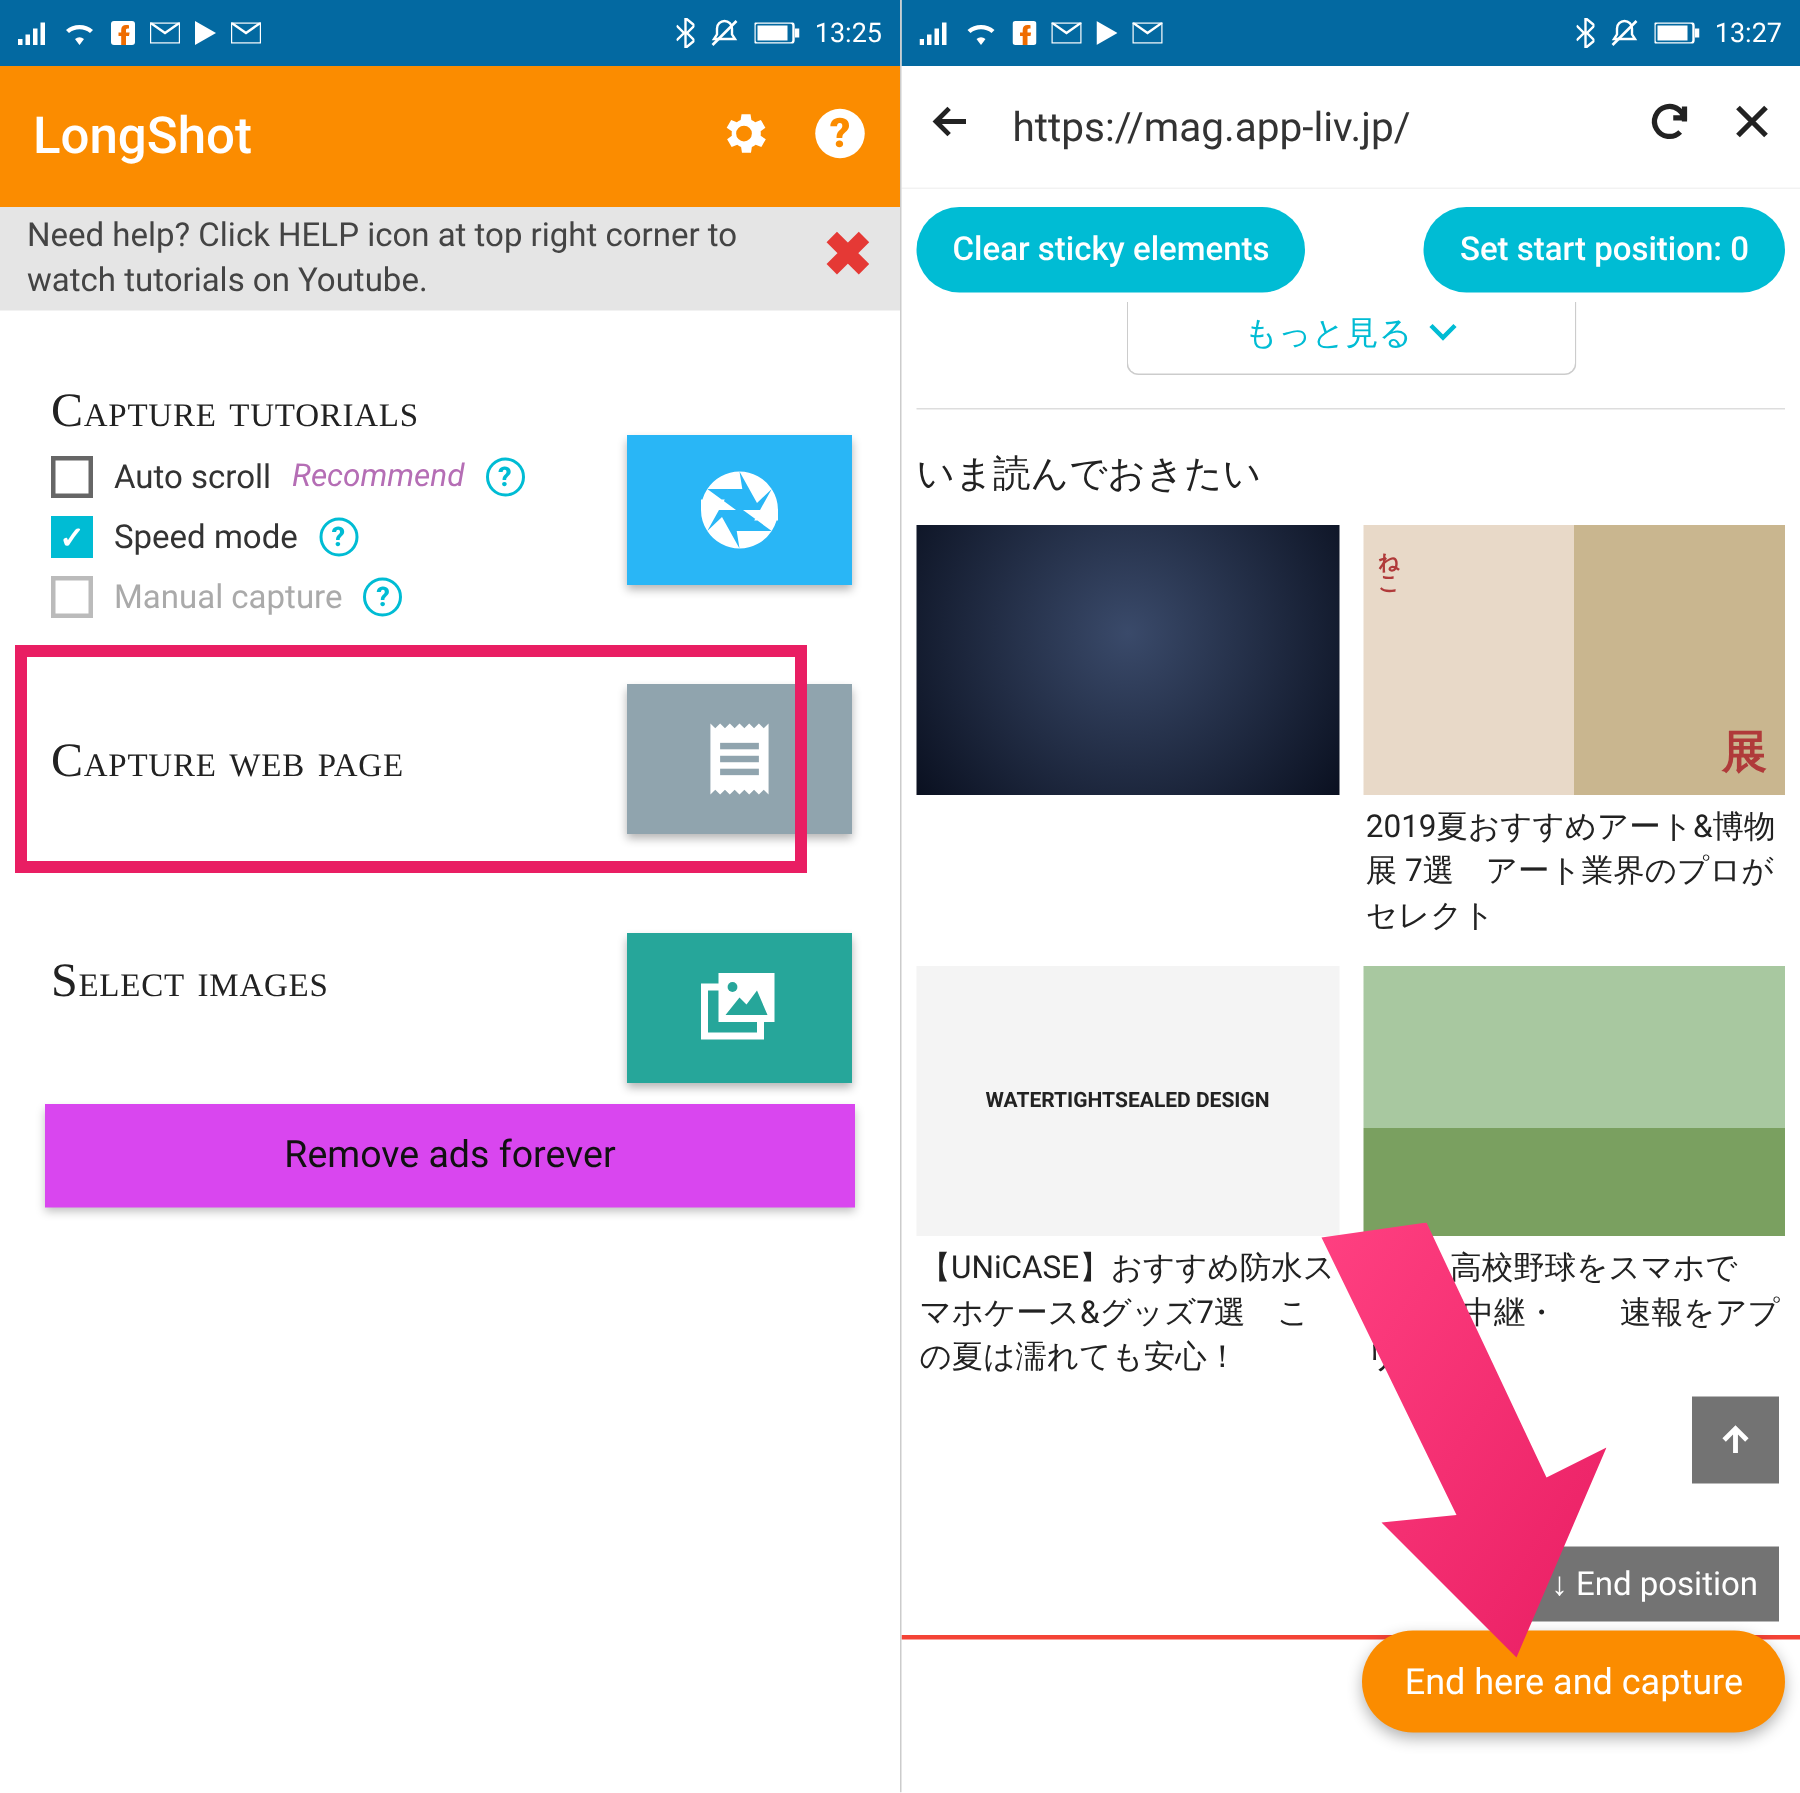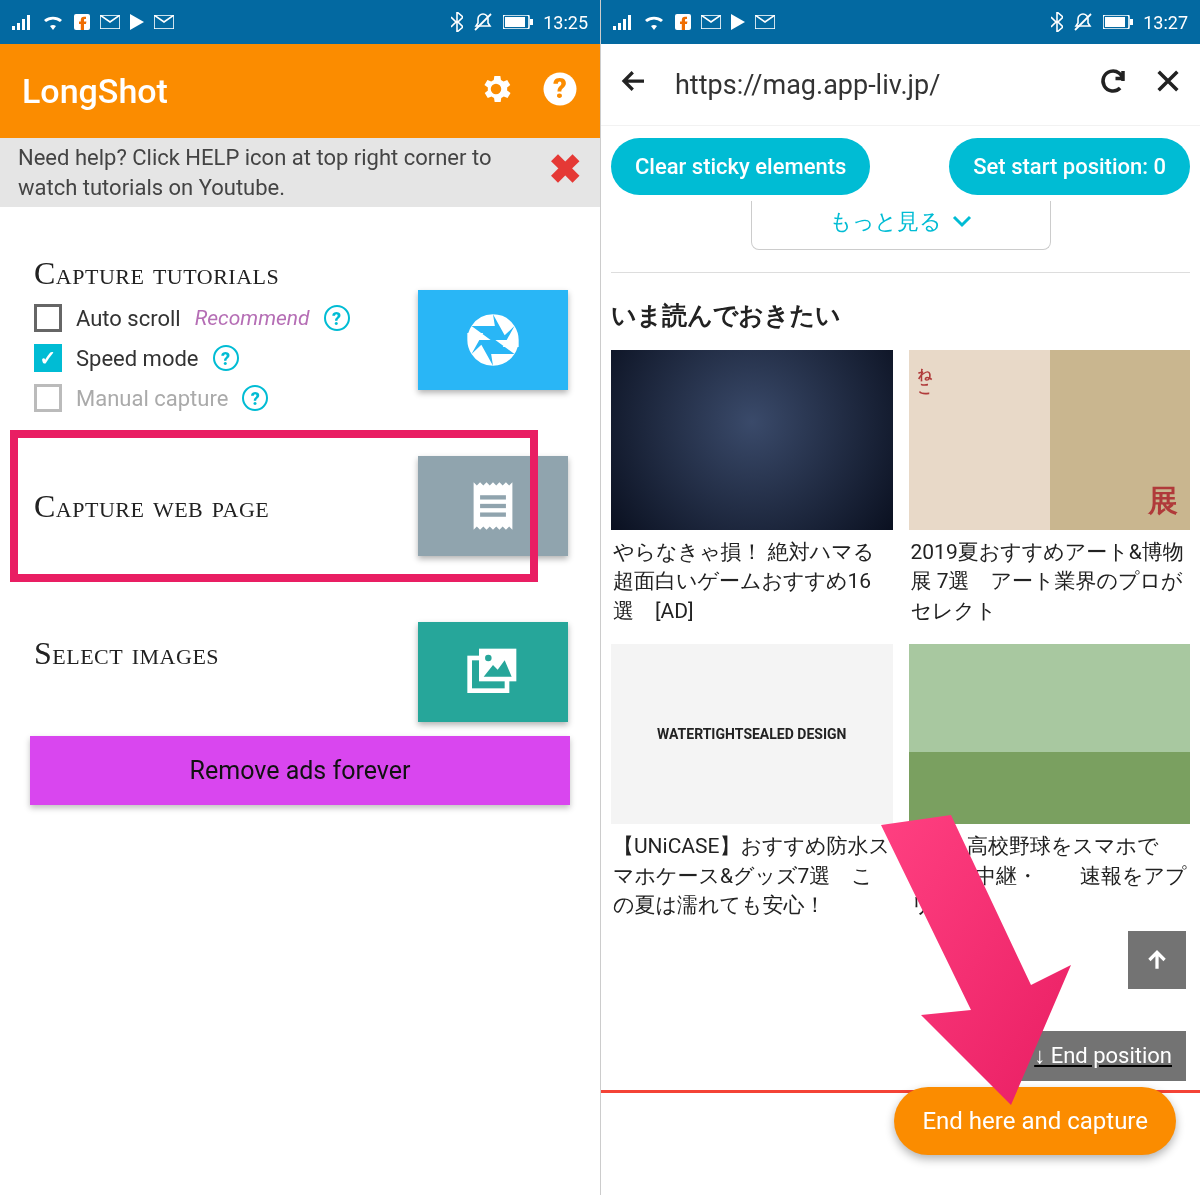--- a/index.html
+++ b/index.html
@@ -152,21 +152,21 @@
     text-align: center;
     padding: 6px 0 12px 0;
     font-size: 22px;
     display: flex; align-items: center; justify-content: center; gap: 10px;
   }
 
   .divider { height: 1px; background: #ddd; margin: 22px 10px; }
 
   .jp-heading {
     font-size: 25px;
-    font-weight: 700;
+    font-weight: 400;
     padding: 4px 10px 18px 10px;
     color: #222;
   }
 
   .card-grid {
     display: grid;
     grid-template-columns: 1fr 1fr;
     gap: 18px 16px;
     padding: 0 10px;
   }
@@ -183,35 +183,35 @@
     background: linear-gradient(90deg,#E8D9C8 50%, #C9B68F 50%);
     position: relative;
   }
   .game-img { background: radial-gradient(circle at 50% 40%, #3a4a6a, #0a1020); }
   .water-img { background: #f4f4f4; color: #222; font-weight: 700; flex-direction: row; }
   .baseball-img { background: linear-gradient(180deg,#a8c8a0 60%, #7aa060 60%); }
 
   .end-pos {
     position: absolute;
     right: 14px; bottom: 114px;
-    display: flex; align-items: center; gap: 6px; text-decoration: underline;
+    display: flex; align-items: center; gap: 6px;
   }
   .scroll-top {
     width: 58px; height: 58px; background: rgba(0,0,0,0.55);
     display: flex; align-items: center; justify-content: center;
     color: #fff;
   }
   .end-label {
     background: rgba(0,0,0,0.55); color: #fff;
     padding: 12px 14px; font-size: 22px; margin-top: 42px;
   }
 
   .capture-pill {
     position: absolute;
-    right: 24px; bottom: 40px;
+    right: 10px; bottom: 40px;
     background: #FB8C00;
     color: #fff;
     border-radius: 999px;
     padding: 20px 28px;
     font-size: 24px;
     box-shadow: 0 4px 10px rgba(0,0,0,0.3);
   }
 
   .red-line {
     position: absolute;
@@ -436,21 +436,20 @@
       </svg>
   </div>
 
   <div class="divider"></div>
 
   <div class="jp-heading">いま読んでおきたい</div>
 
   <div class="card-grid">
     <div>
       <div class="card-img game-img"></div>
-      <div class="card-txt">やらなきゃ損！ 絶対ハマる超面白いゲームおすすめ16選　[AD]</div>
     </div>
     <div>
       <div class="card-img neko">
         <span style="position:absolute;top:8px;left:8px;color:#B03A3A;font-weight:700;writing-mode:vertical-rl">ねこ</span>
         <span style="position:absolute;bottom:8px;right:12px;color:#B03A3A;font-size:30px;font-weight:900">展</span>
       </div>
       <div class="card-txt">2019夏おすすめアート&amp;博物展 7選　アート業界のプロがセレクト</div>
     </div>
     <div>
       <div class="card-img water-img">

